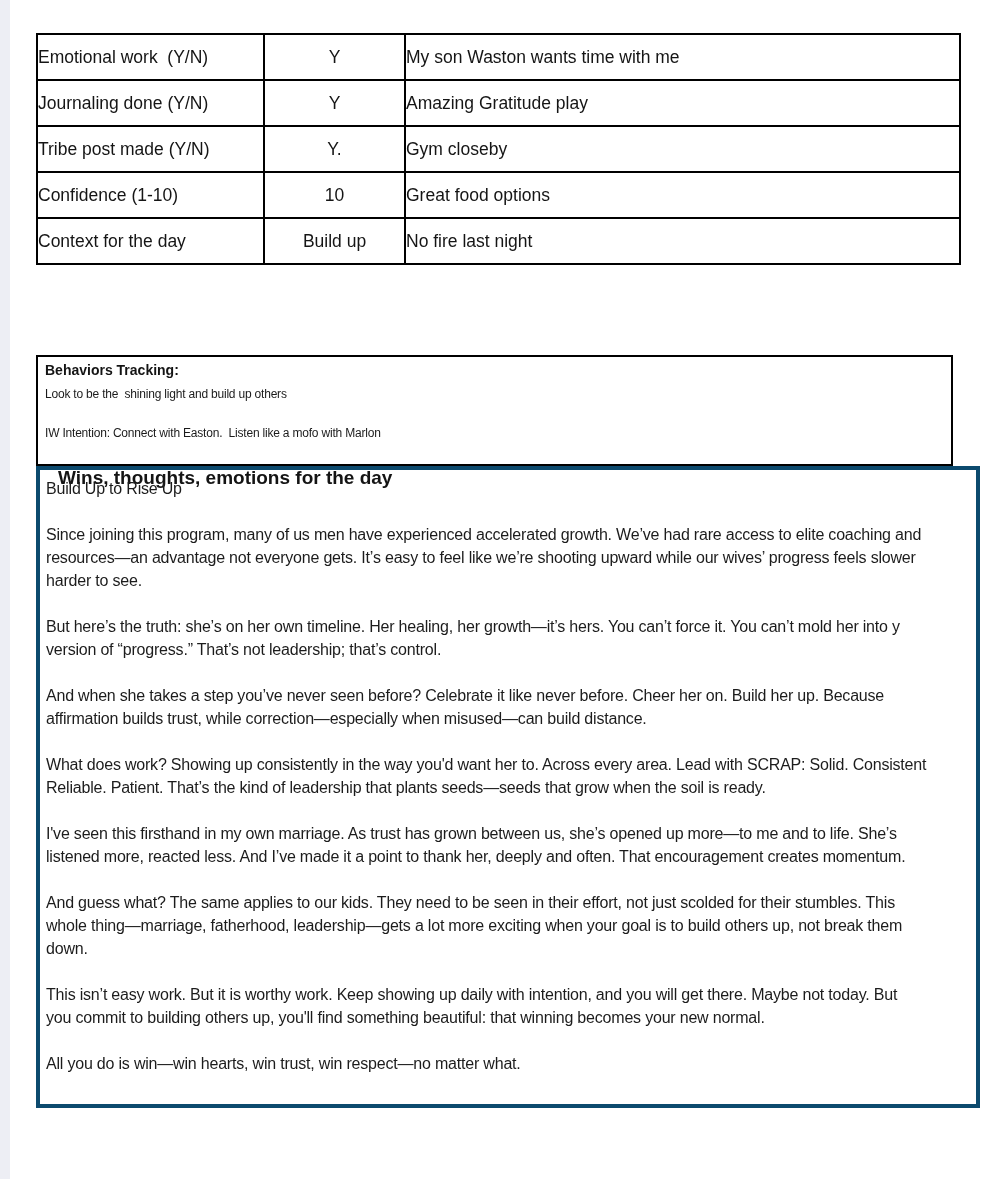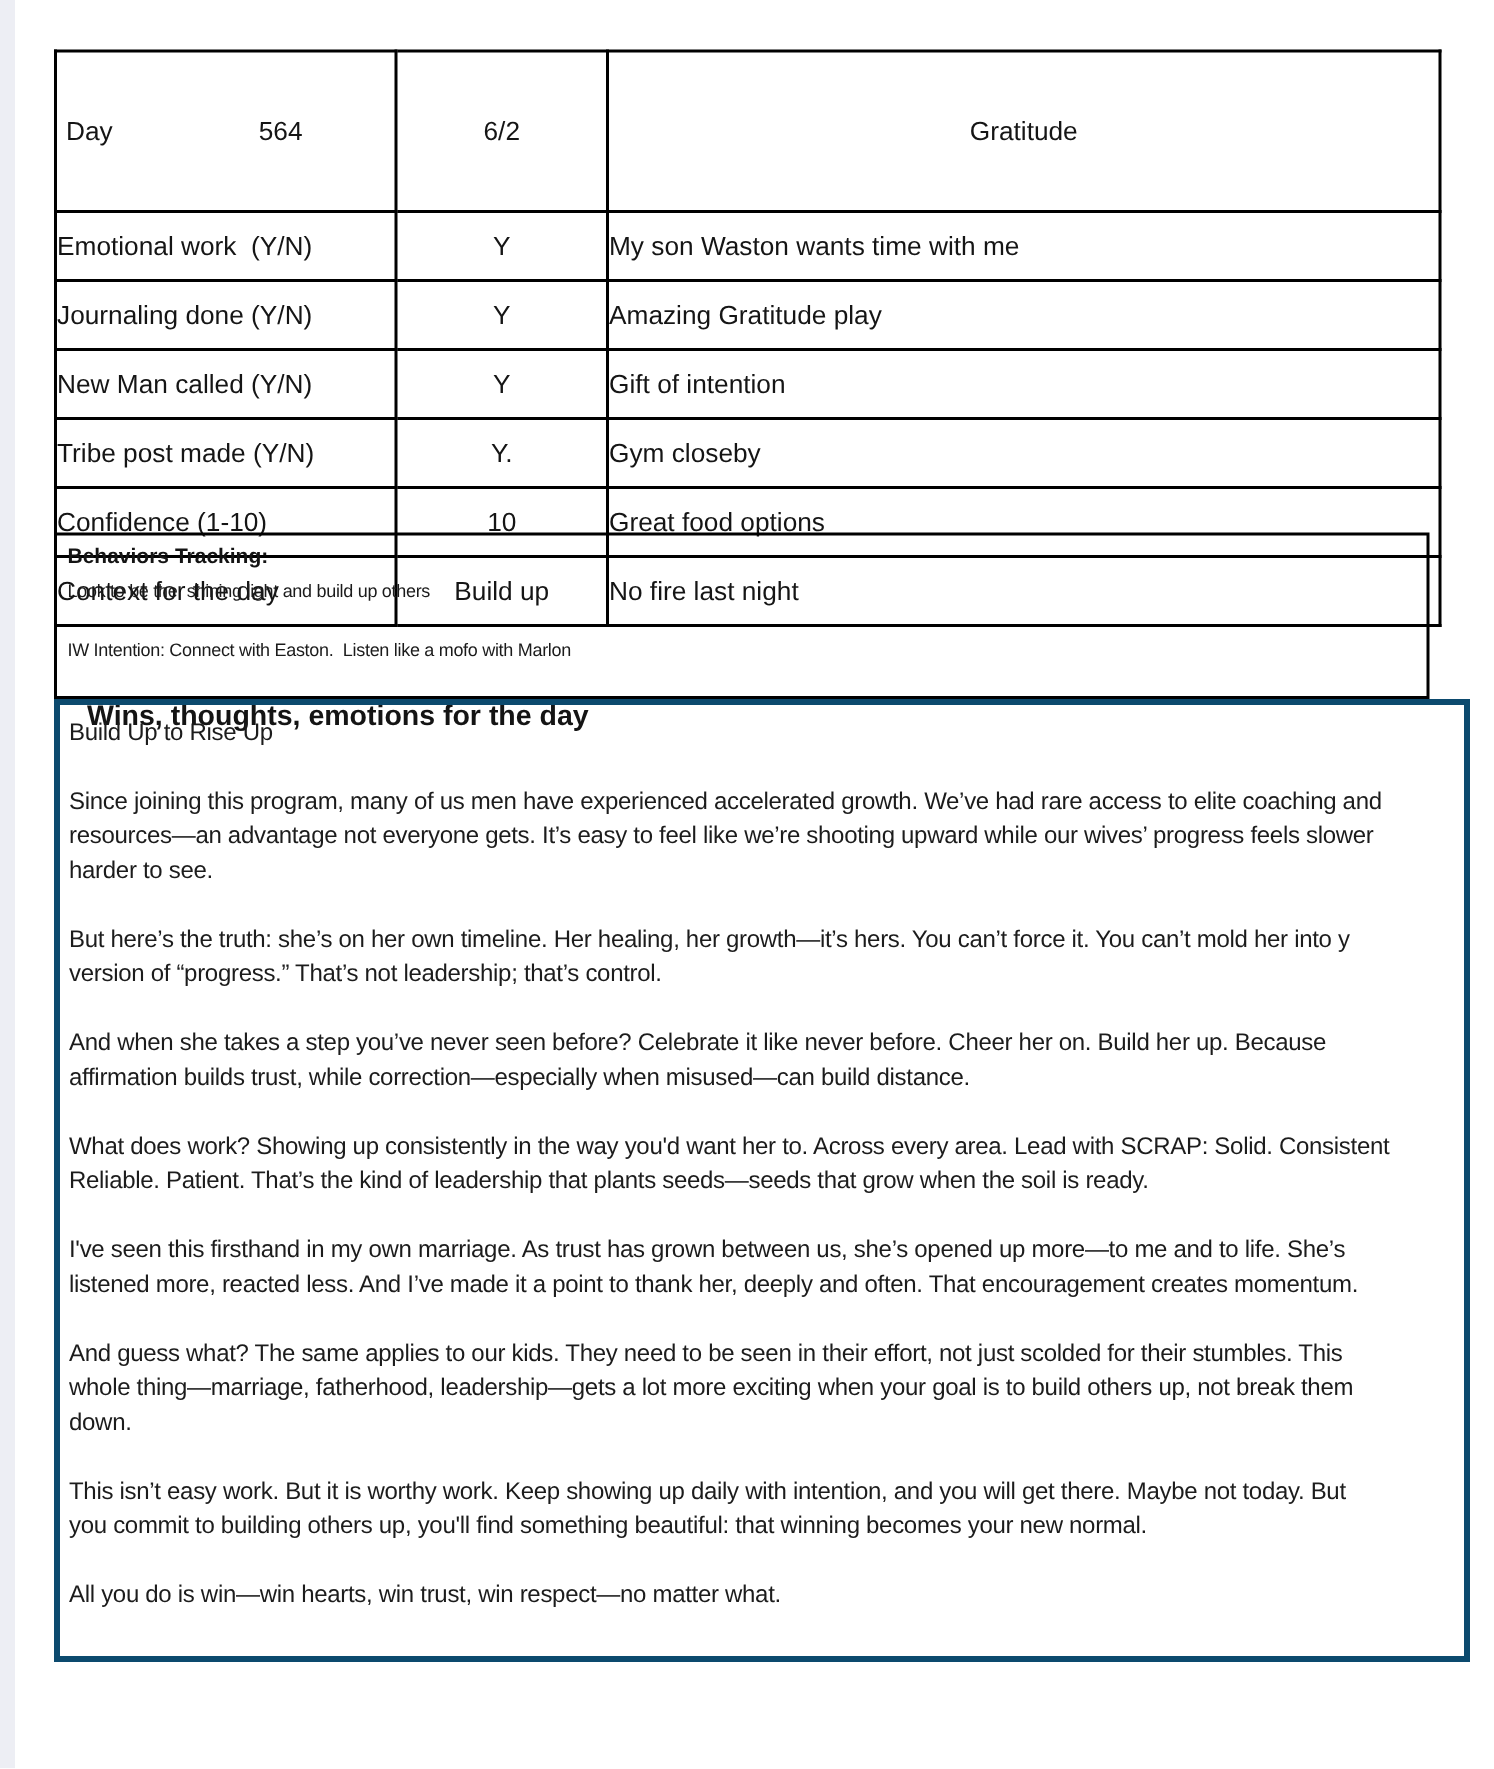--- a/index.html
+++ b/index.html
@@ -87,44 +87,29 @@
   }
 </style>
 </head>
 <body>
 
 <div class="page">
   <div class="edge-strip"></div>
 
   <table class="tracker">
     <tbody>
-        <tr class="hdr">
-      <td class="col-label">
-        <div class="day-flex">
-          <span>Day</span>
-          <span class="day-num">564</span>
-        </div>
-      </td>
-      <td class="col-value">6/2</td>
-      <td class="col-grat grat-hdr">Gratitude</td>
-    </tr>
     <tr>
       <td class="col-label cell-pad">Emotional work  (Y/N)</td>
       <td class="col-value">Y</td>
       <td class="col-grat cell-pad">My son Waston wants time with me</td>
     </tr>
     <tr>
       <td class="col-label cell-pad">Journaling done (Y/N)</td>
       <td class="col-value">Y</td>
       <td class="col-grat cell-pad">Amazing Gratitude play</td>
-    </tr>
-    <tr>
-      <td class="col-label cell-pad">New Man called (Y/N)</td>
-      <td class="col-value">Y</td>
-      <td class="col-grat cell-pad">Gift of intention</td>
     </tr>
     <tr>
       <td class="col-label cell-pad">Tribe post made (Y/N)</td>
       <td class="col-value">Y.</td>
       <td class="col-grat cell-pad">Gym closeby</td>
     </tr>
     <tr>
       <td class="col-label cell-pad">Confidence (1-10)</td>
       <td class="col-value">10</td>
       <td class="col-grat cell-pad">Great food options</td>

